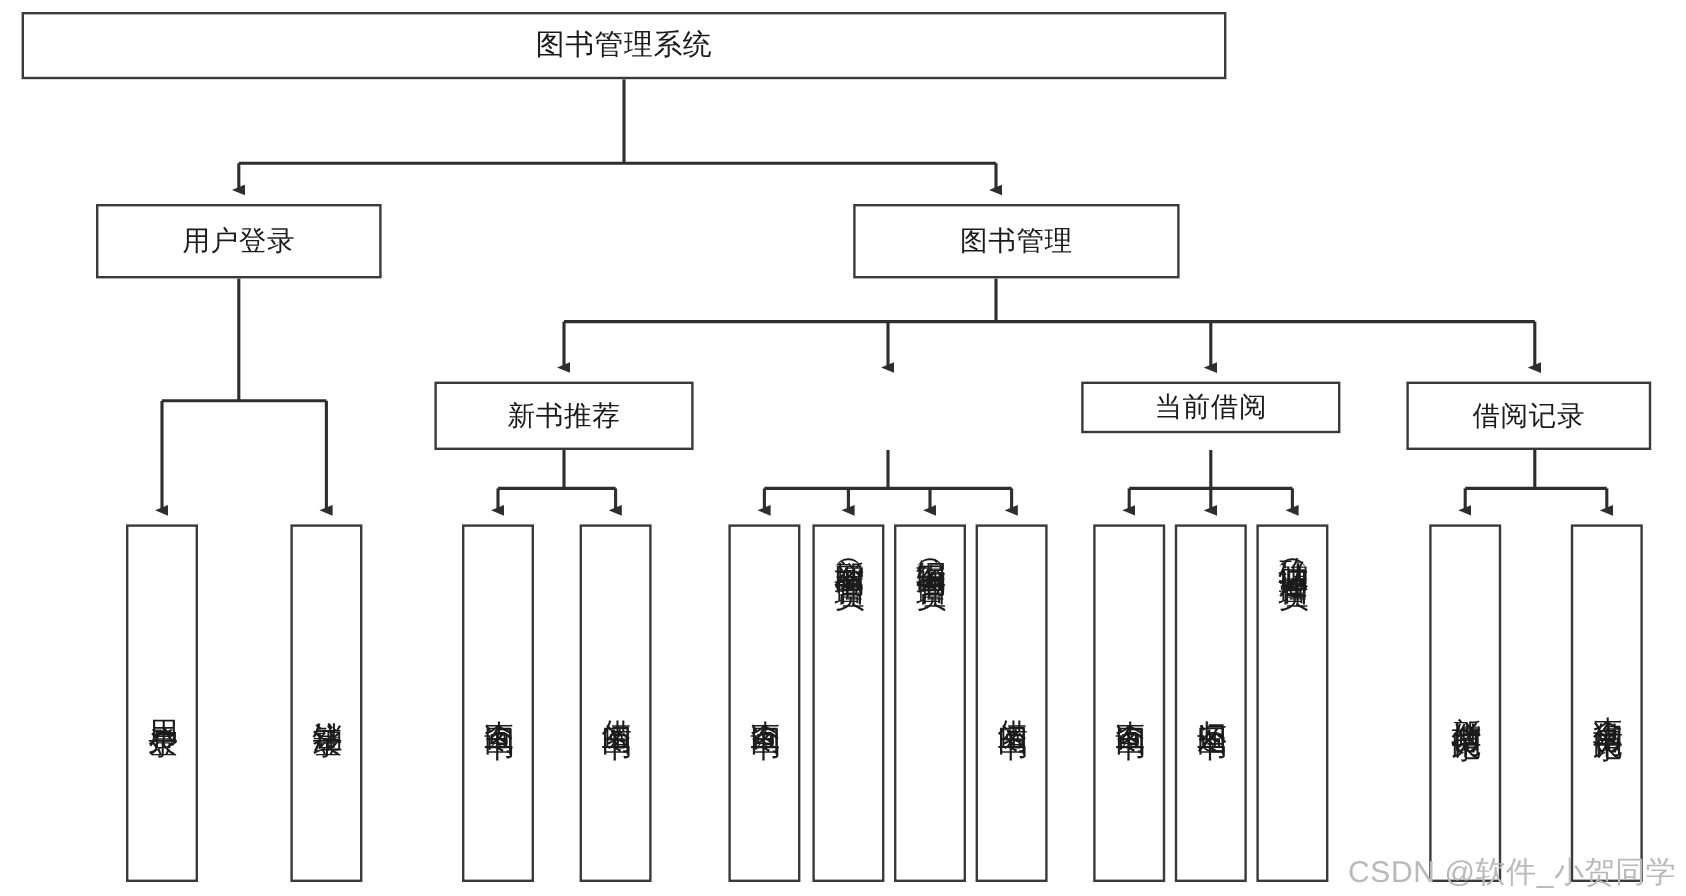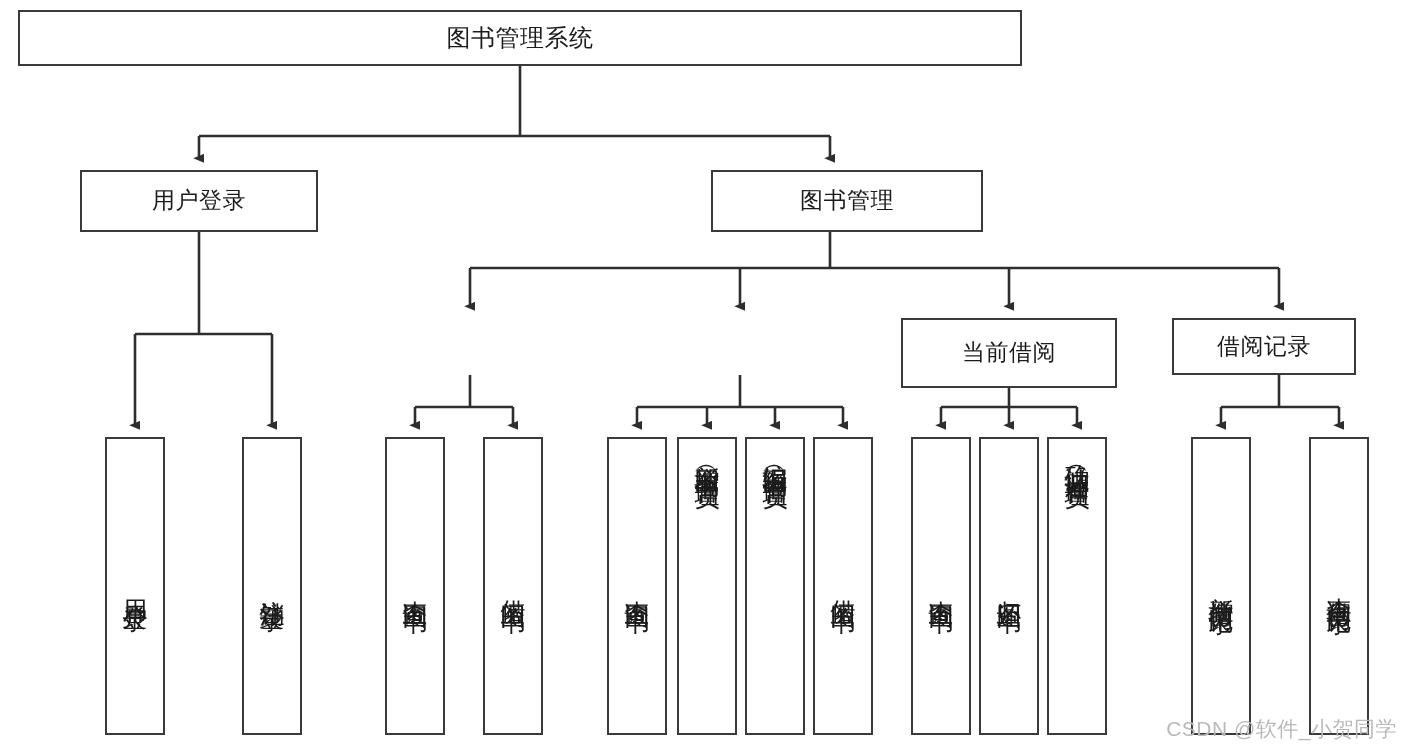--- a/index.html
+++ b/index.html
@@ -67,21 +67,21 @@
     max-height: 100%;
   }
   .node.vert.centered {
     align-items: center;
     padding-top: 0;
   }
   #watermark {
     position: absolute;
     right: 8px;
     bottom: 4px;
-    font-size: 21px;
+    font-size: 25px;
     color: #b9b9b9;
     letter-spacing: 0.5px;
     z-index: 5;
     white-space: nowrap;
   }
 </style>
 </head>
 <body>
 
 <div id="diagram-root">
@@ -140,24 +140,27 @@
     <span class="node-label">图书管理系统</span>
   </div>
 
   <div class="node horiz" style="left:80px; top:170px; width:238px; height:62px;">
     <span class="node-label">用户登录</span>
   </div>
   <div class="node horiz" style="left:711px; top:170px; width:272px; height:62px;">
     <span class="node-label">图书管理</span>
   </div>
 
-  <div class="node horiz" style="left:901px; top:318px; width:216px; height:70px;">
+  <div class="node horiz" style="left:362px; top:318px; width:216px; height:57px;">
+    <span class="node-label">新书推荐</span>
+  </div>
+  <div class="node horiz" style="left:901px; top:318px; width:216px; height:43px;">
     <span class="node-label">当前借阅</span>
   </div>
-  <div class="node horiz" style="left:1172px; top:318px; width:184px; height:57px;">
+  <div class="node horiz" style="left:1172px; top:318px; width:204px; height:57px;">
     <span class="node-label">借阅记录</span>
   </div>
 
   <div class="node vert centered" style="left:105px; top:437px; width:60px; height:298px;">
     <span class="node-label">用户登录</span>
   </div>
   <div class="node vert centered" style="left:242px; top:437px; width:60px; height:298px;">
     <span class="node-label">注销登录</span>
   </div>
 

